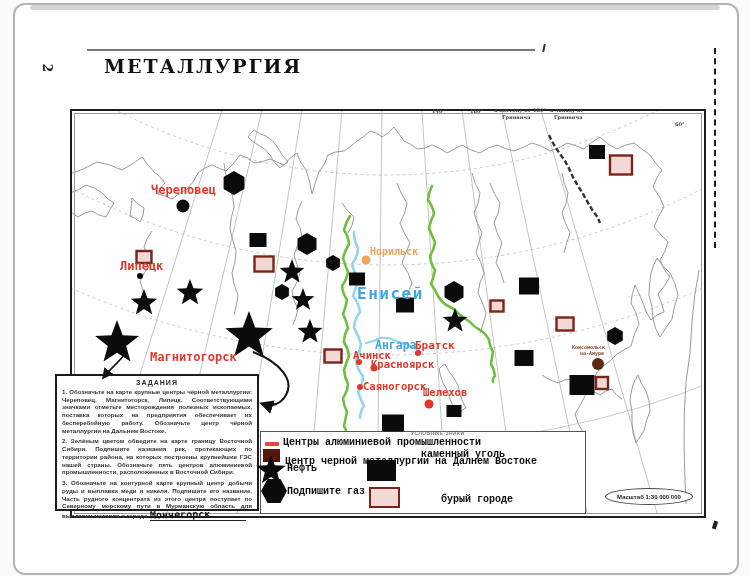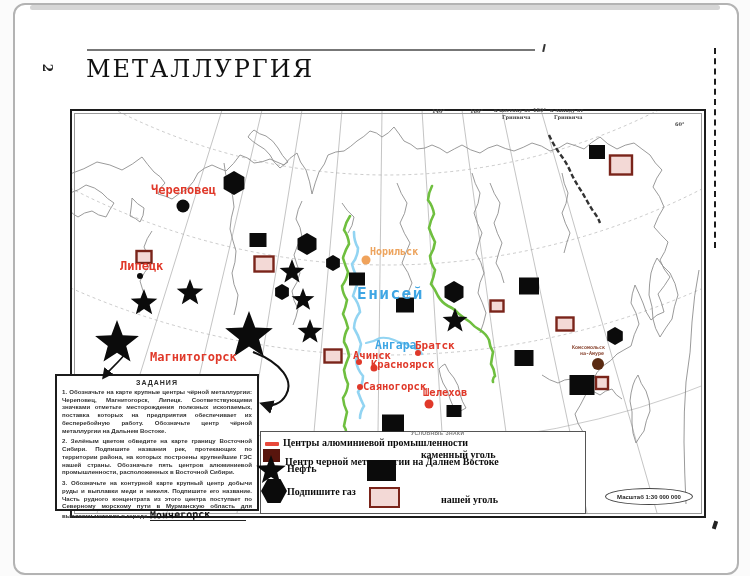--- a/index.html
+++ b/index.html
@@ -5,39 +5,39 @@
   html,body{margin:0;padding:0;background:#f7f7f7;}
   .stage{position:relative;width:750px;height:576px;background:#fbfbfb;overflow:hidden;
          font-family:"Liberation Sans",sans-serif;}
   .page{position:absolute;left:13px;top:3px;width:722px;height:568px;background:#ffffff;
         border:2px solid #b3b3b3;border-radius:12px;overflow:hidden;}
   .top-strip{position:absolute;left:15px;top:0px;width:690px;height:5px;background:#d6d6d6;border-radius:3px;}
   .scan-line{position:absolute;left:72px;top:44px;width:448px;height:2px;background:#4a4a4a;opacity:.75;}
   .scan-tick{position:absolute;left:528px;top:39px;width:2px;height:8px;background:#333;transform:rotate(12deg);}
   .page-num{position:absolute;left:28px;top:56px;font-family:"DejaVu Serif",serif;font-weight:700;
             font-size:12px;color:#222;transform:rotate(90deg);}
-  .title{position:absolute;left:71px;top:50px;font-family:"DejaVu Serif",serif;font-weight:400;
-         font-size:24px;letter-spacing:2px;color:#111;}
+  .title{position:absolute;left:89px;top:50px;font-family:"DejaVu Serif",serif;font-weight:700;
+         font-size:19px;letter-spacing:2px;color:#111;}
   .map-frame{position:absolute;left:55px;top:104px;width:632px;height:405px;border:2px solid #1c1c1c;z-index:1;}
   .map-frame::before{content:"";position:absolute;left:2px;top:2px;right:2px;bottom:2px;border:1px solid #9a9a9a;}
   svg.layer{position:absolute;left:0;top:0;width:722px;height:568px;pointer-events:none;}
   #base-svg{z-index:1;}
   #overlay-svg{z-index:3;}
   .tasks-box{position:absolute;left:40px;top:369px;width:204px;height:137px;background:#fff;
              border:2px solid #1c1c1c;z-index:2;padding:2px 5px 0 5px;box-sizing:border-box;color:#2c2c2c;}
   .tasks-title{text-align:center;font-size:7px;font-weight:700;letter-spacing:1px;margin:1px 0 2px 0;}
   .tasks-box p{font-size:6.1px;line-height:1.27;text-align:justify;margin:0 0 3px 0;font-weight:600;color:#333;}
   .answer-line{display:inline-block;min-width:96px;border-bottom:1.2px solid #222;margin-left:3px;
                text-align:left;vertical-align:baseline;}
   .answer-text{font-family:"DejaVu Sans Mono",monospace;font-weight:700;font-size:10px;color:#111;
                display:inline-block;transform:rotate(-1deg);line-height:1;}
   .legend-box{position:absolute;left:245px;top:426px;width:326px;height:83px;background:#fff;
               border:1.5px solid #555;z-index:2;box-sizing:border-box;}
   .legend-title{position:absolute;left:150px;top:-2px;font-size:5px;font-weight:700;color:#777;letter-spacing:.4px;}
-  .lg-label{position:absolute;font-family:Liberation Serif, serif;font-weight:700;font-size:10px;
+  .lg-label{position:absolute;font-family:Liberation Mono, monospace;font-weight:700;font-size:10px;
             color:#0d0d0d;white-space:nowrap;}
   .lg-dash{position:absolute;left:4px;top:10px;width:14px;height:3.5px;background:#e8483a;border-radius:1px;}
   .lg-darksq{position:absolute;left:2px;top:17px;width:17px;height:13px;background:#58150d;}
   .lg-star{position:absolute;left:-6px;top:23px;}
   .lg-hex{position:absolute;left:0px;top:47px;}
   .lg-blacksq{position:absolute;left:106px;top:28px;width:29px;height:21px;background:#0b0b0b;}
   .lg-pinksq{position:absolute;left:108px;top:55px;width:27px;height:17px;background:#f3d9d6;border:2.5px solid #7a241a;}
   .scale-oval{position:absolute;left:590px;top:483px;width:86px;height:15px;border:1.2px solid #444;
               border-radius:50%;background:#fff;z-index:2;display:flex;align-items:center;justify-content:center;
               font-size:6px;font-weight:600;color:#222;}
@@ -133,21 +133,21 @@
       <polygon points="15,0 18.7,9.9 29.3,10.4 21,16.9 23.8,27.1 15,21.3 6.2,27.1 9,16.9 0.7,10.4 11.3,9.9" fill="#0b0b0b"></polygon>
     </svg>
     <div class="lg-label" style="left:26px;top:31px;">Нефть</div>
     <svg class="lg-hex" width="26" height="24" viewBox="0 0 24 22">
       <polygon points="6,0 18,0 24,11 18,22 6,22 0,11" fill="#0b0b0b"></polygon>
     </svg>
     <div class="lg-label" style="left:26px;top:54px;">Подпишите газ</div>
     <div class="lg-label" style="left:160px;top:17px;text-align:right;">каменный уголь</div>
     <div class="lg-blacksq"></div>
     <div class="lg-pinksq"></div>
-    <div class="lg-label" style="left:180px;top:62px;">нашей уголь</div>
+    <div class="lg-label" style="left:180px;top:62px;">бурый городе</div>
   </div>
 
   <div class="scale-oval">Масштаб 1:30 000 000</div>
 
   <svg id="overlay-svg" class="layer">
     <g id="symbols">
           <rect x="234.5" y="228" width="17" height="14" fill="#0b0b0b"></rect>
           <rect x="334" y="267.5" width="16" height="13" fill="#0b0b0b"></rect>
           <rect x="381" y="292.5" width="18" height="15" fill="#0b0b0b"></rect>
           <rect x="504" y="272.5" width="20" height="17" fill="#0b0b0b"></rect>

